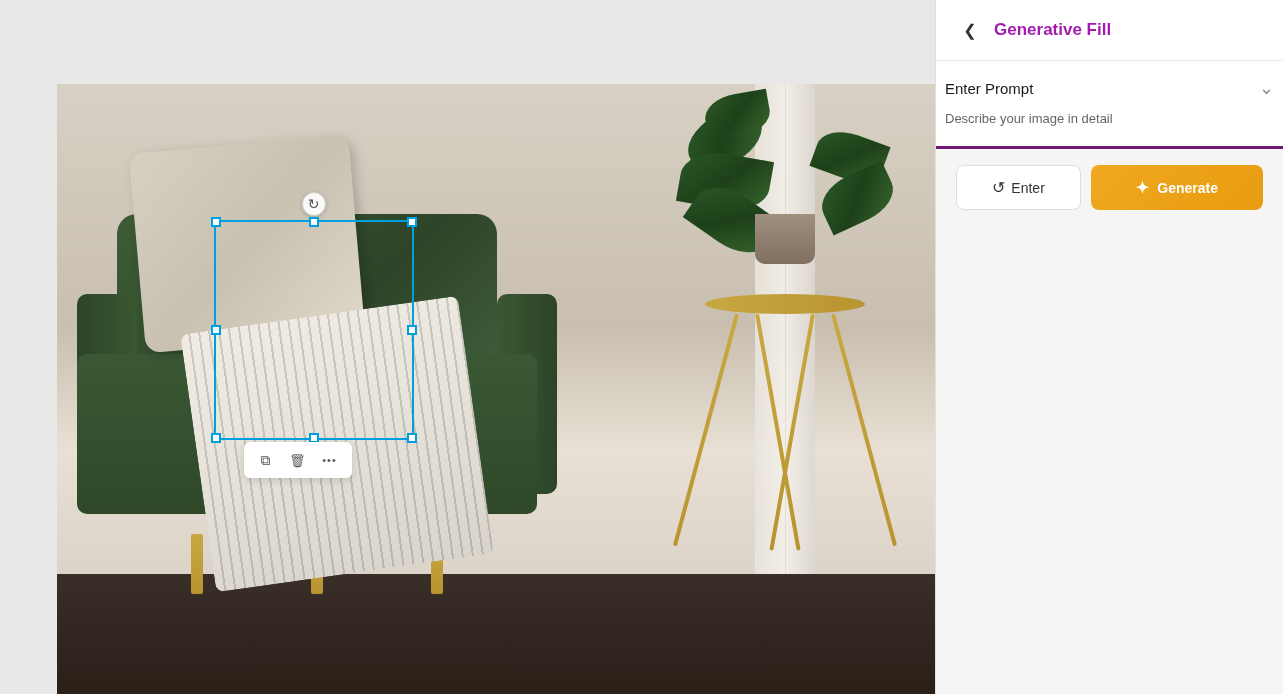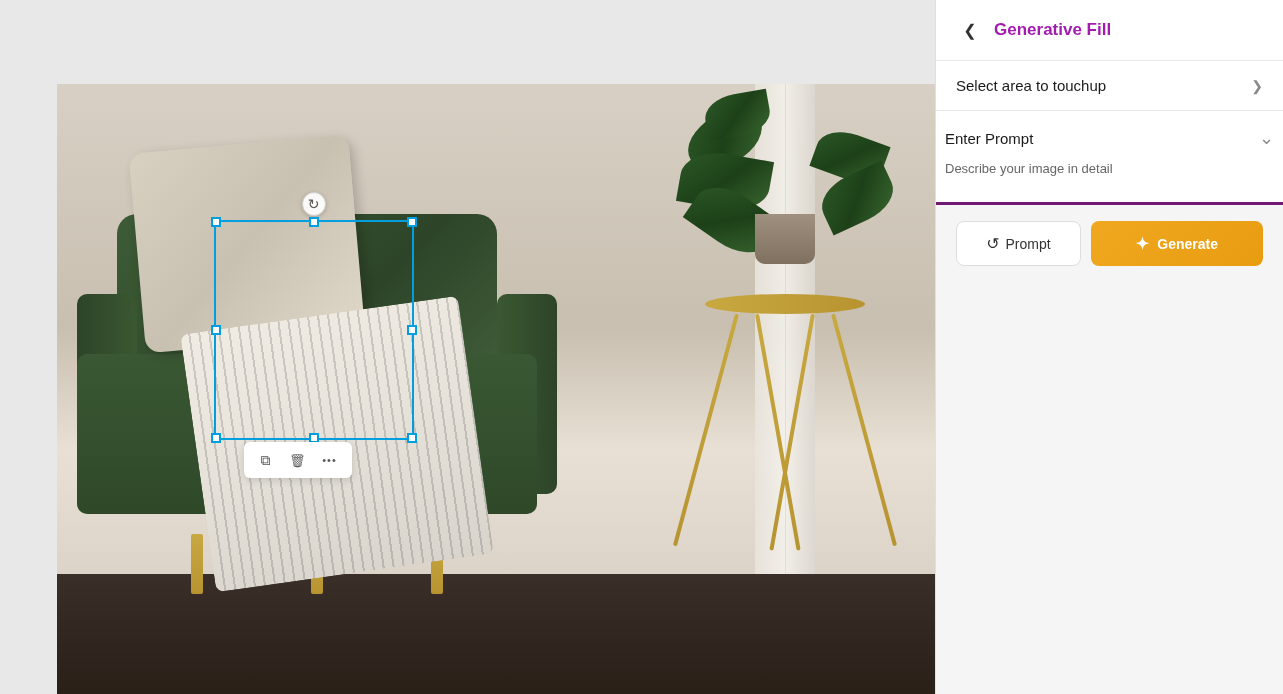--- a/index.html
+++ b/index.html
@@ -442,21 +442,21 @@
     }
 
     .chevron-down {
       color: #888;
       font-size: 14px;
     }
 
     .prompt-desc {
       font-size: 13px;
       color: #666;
-      margin-bottom: 10px;
+      margin-bottom: 4px;
     }
 
     .prompt-textarea {
       width: 100%;
       min-height: 80px;
       border: 1px solid #ddd;
       border-radius: 6px;
       padding: 10px 12px;
       font-size: 14px;
       color: #333;
@@ -592,37 +592,33 @@
 
 <div class="right-panel">
 
   <div class="panel-header">
     <button class="back-btn">
       <span style="font-size:16px; font-weight:300;">❮</span>
     </button>
     <span class="panel-title">Generative Fill</span>
   </div>
 
-  <div class="panel-section">
-    <span class="section-label">Select area to touchup</span>
-    <span class="chevron-icon">❯</span>
-  </div>
 
   <div class="prompt-section">
     <div class="prompt-header">
       <span class="prompt-title">Enter Prompt</span>
       <span class="chevron-down" style="font-size:18px; color:#888;">⌄</span>
     </div>
     <p class="prompt-desc">Describe your image in detail</p>
   </div>
 
   <div class="action-buttons">
     <button class="reset-btn">
       <span style="font-size:16px;">↺</span>
-      <span>Prompt</span>
+      <span>Enter</span>
     </button>
     <button class="generate-btn">
       <span style="font-size:16px;">✦</span>
       <span>Generate</span>
     </button>
   </div>
 
 </div>
 
 </body></html>

